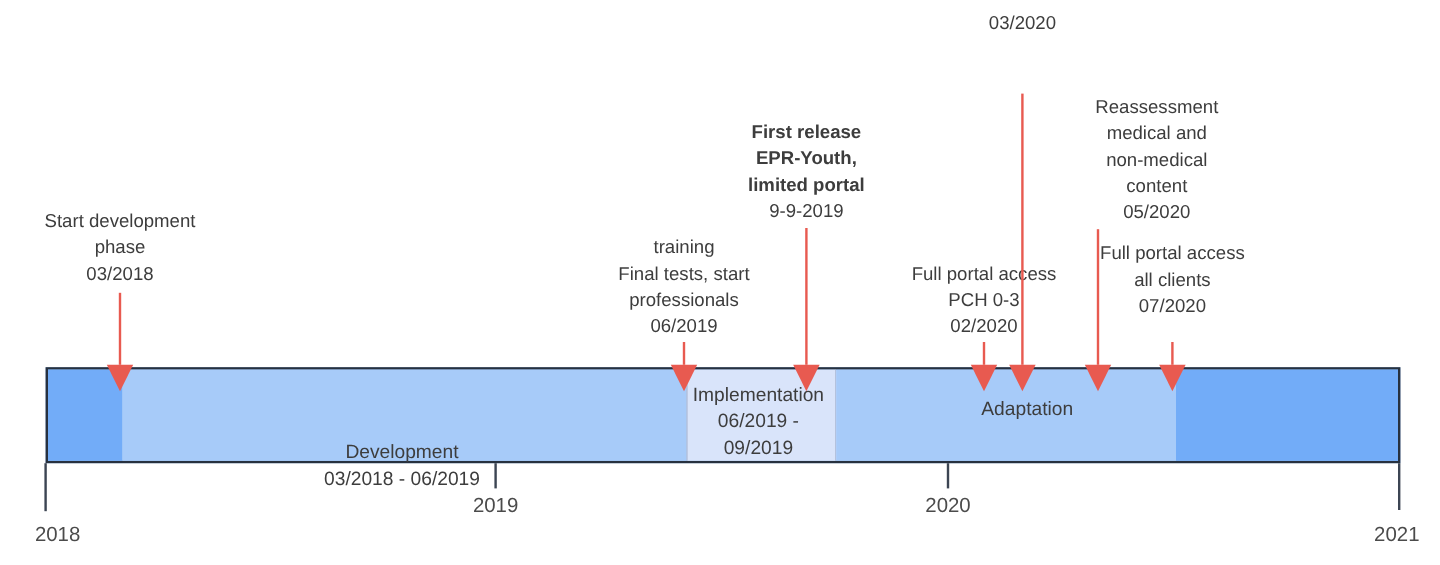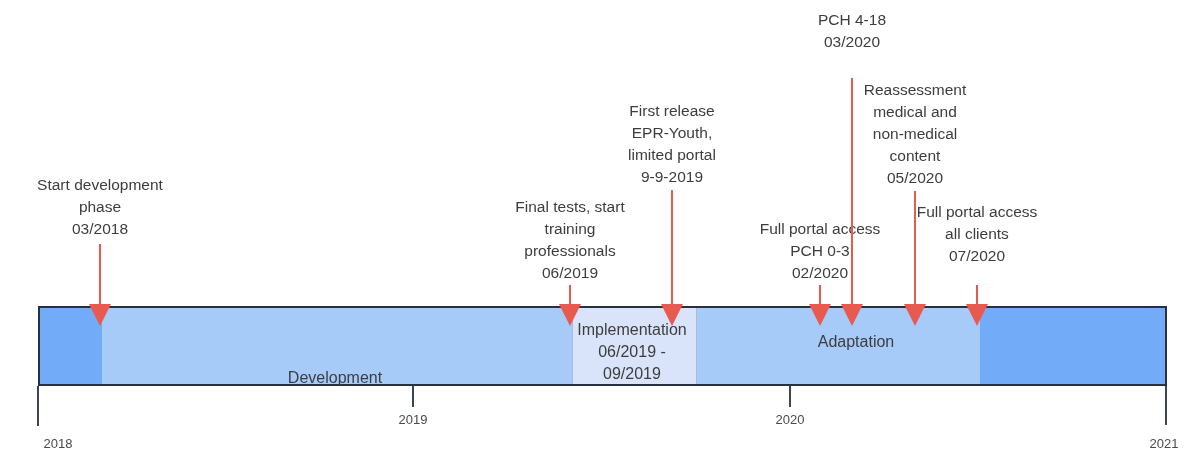--- a/index.html
+++ b/index.html
@@ -5,21 +5,21 @@
   html,body{margin:0;padding:0;background:#fff;}
   .canvas{
     position:relative;width:1200px;height:471px;background:#ffffff;
     font-family:"Liberation Sans", sans-serif;overflow:hidden;
   }
   .annotation{
     position:absolute;transform:translateX(-50%);text-align:center;
     color:#3d3d3d;font-size:15.5px;line-height:22px;white-space:nowrap;z-index:4;
   }
   .ann-line{display:block;}
-  .bold-group{font-weight:normal;display:block;}
+  .bold-group{font-weight:bold;display:block;}
   .marker-line{
     position:absolute;width:2px;transform:translateX(-50%);
     background:#e85a50;z-index:6;
   }
   .arrowhead{
     position:absolute;width:0;height:0;transform:translateX(-50%);
     border-left:11px solid transparent;border-right:11px solid transparent;
     border-top:22px solid #e85a50;z-index:6;
   }
   .bar{
@@ -27,57 +27,56 @@
     box-sizing:border-box;border:2px solid #27313f;background:#a7cbf9;z-index:1;
   }
   .seg{position:absolute;top:0;bottom:0;}
   .seg-sep{box-shadow:inset -1px 0 0 rgba(90,110,145,0.35), inset 1px 0 0 rgba(90,110,145,0.35);}
   .seg-label{
     position:absolute;transform:translateX(-50%);text-align:center;
     font-size:16px;line-height:22px;color:#3d3d3d;white-space:nowrap;z-index:3;
   }
   .tick{position:absolute;width:2px;background:#3c4553;transform:translateX(-50%);z-index:2;}
   .year{
-    position:absolute;transform:translateX(-50%);font-size:13px;color:#4b4b4b;
+    position:absolute;transform:translateX(-50%);font-size:17px;color:#4b4b4b;
     white-space:nowrap;z-index:2;
   }
 </style>
 </head>
 <body>
 
 <div class="canvas">
 
   <div class="annotation" style="left:100px;top:174px;">
     <span class="ann-line">Start development</span>
     <span class="ann-line">phase</span>
     <span class="ann-line">03/2018</span>
   </div>
 
   <div class="annotation" style="left:570px;top:196px;">
+    <span class="ann-line">training</span>
     <span class="ann-line">Final tests, start</span>
-    <span class="ann-line">training</span>
     <span class="ann-line">professionals</span>
     <span class="ann-line">06/2019</span>
   </div>
 
   <div class="annotation" style="left:672px;top:100px;">
     <span class="bold-group">
       <span class="ann-line">First release</span>
       <span class="ann-line">EPR-Youth,</span>
       <span class="ann-line">limited portal</span>
     </span>
     <span class="ann-line">9-9-2019</span>
   </div>
 
   <div class="annotation" style="left:852px;top:9px;">
-    <span class="ann-line">PCH 4-18</span>
     <span class="ann-line">03/2020</span>
   </div>
 
-  <div class="annotation" style="left:915px;top:79px;">
+  <div class="annotation" style="left:964px;top:79px;">
     <span class="ann-line">Reassessment</span>
     <span class="ann-line">medical and</span>
     <span class="ann-line">non-medical</span>
     <span class="ann-line">content</span>
     <span class="ann-line">05/2020</span>
   </div>
 
   <div class="annotation" style="left:820px;top:218px;">
     <span class="ann-line">Full portal access</span>
     <span class="ann-line">PCH 0-3</span>
@@ -114,33 +113,34 @@
   <div class="bar" style="border-color: rgb(39, 49, 63);">
     <div class="seg" style="left: 0px; width: 62px; background: rgb(114, 172, 248);"></div>
     <div class="seg" style="left: 62px; width: 470px; background: rgb(167, 203, 249);"></div>
     <div class="seg seg-sep" style="left: 532px; width: 125px; background: rgb(217, 228, 250);"></div>
     <div class="seg" style="left: 657px; width: 283px; background: rgb(167, 203, 249);"></div>
     <div class="seg" style="left: 940px; width: 185px; background: rgb(114, 172, 248);"></div>
   </div>
 
   <div class="seg-label" style="left:335px;top:331px;margin-top:36px;">
     <span class="ann-line">Development</span>
+    <span class="ann-line">03/2018 - 06/2019</span>
   </div>
   <div class="seg-label" style="left:632px;top:319px;">
     <span class="ann-line">Implementation</span>
     <span class="ann-line">06/2019 -</span>
     <span class="ann-line">09/2019</span>
   </div>
   <div class="seg-label" style="left:836px;top:331px;margin-left:20px;">
     <span class="ann-line">Adaptation</span>
   </div>
 
   <div class="tick" style="left: 38px; top: 386px; height: 40px; background: rgb(60, 69, 83);"></div>
   <div class="tick" style="left: 413px; top: 386px; height: 21px; background: rgb(60, 69, 83);"></div>
   <div class="tick" style="left: 790px; top: 386px; height: 21px; background: rgb(60, 69, 83);"></div>
   <div class="tick" style="left: 1166px; top: 386px; height: 39px; background: rgb(60, 69, 83);"></div>
 
-  <div class="year" style="left:58px;top:436px;">2018</div>
+  <div class="year" style="left:48px;top:436px;">2018</div>
   <div class="year" style="left:413px;top:412px;">2019</div>
   <div class="year" style="left:790px;top:412px;">2020</div>
   <div class="year" style="left:1164px;top:436px;">2021</div>
 
 </div>
 
 </body></html>

